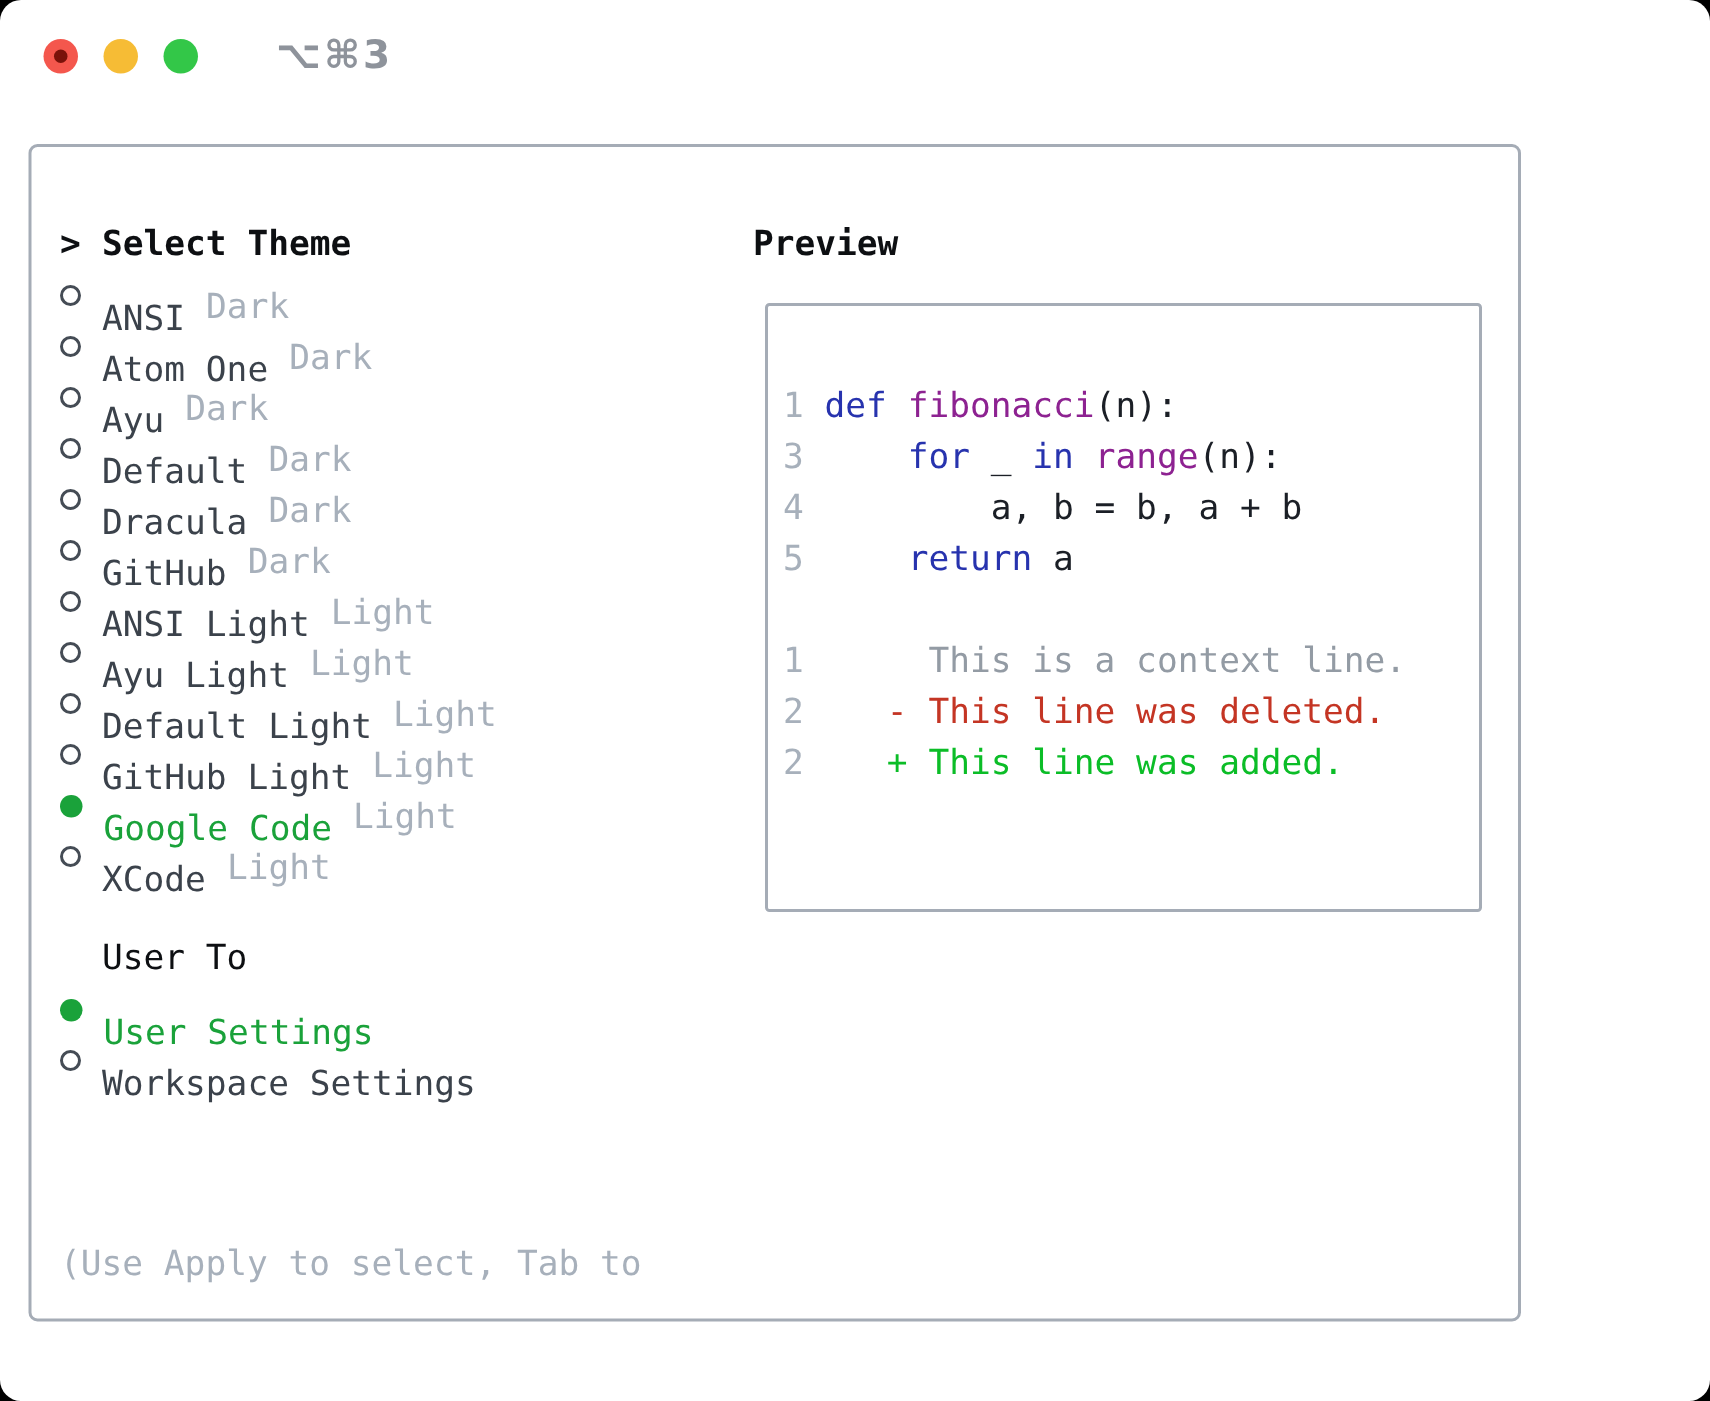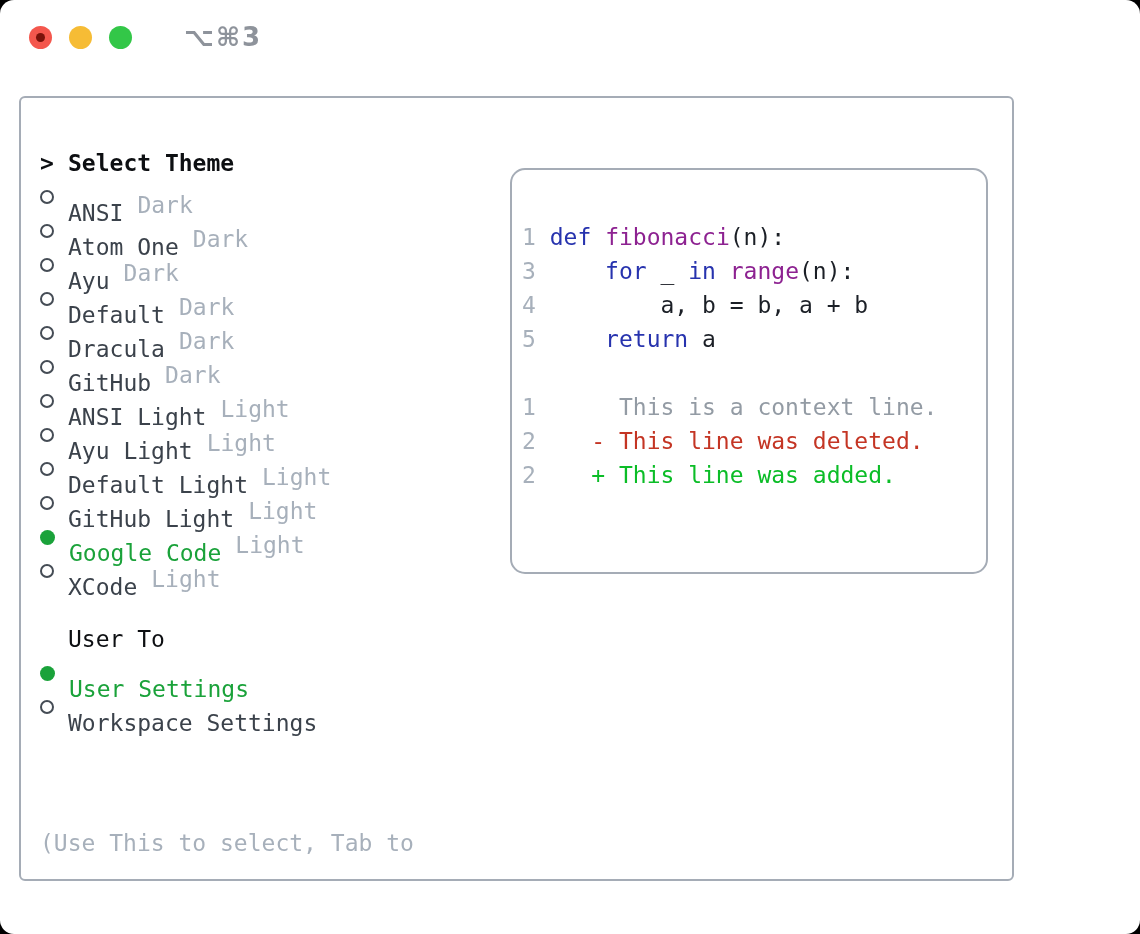--- a/index.html
+++ b/index.html
@@ -28,21 +28,21 @@
   .hdr-marker{display:inline-block;width:28px;}
   .radio{width:14px;height:14px;border:2px solid #454c55;border-radius:50%;margin:0 14px 0 0;flex:none;}
   .radio.filled{width:15px;height:15px;border:none;background:var(--green);}
   .name{white-space:pre;margin-top:32px;}
   .name.sel{color:var(--green);}
   .variant{color:var(--muted);margin-left:14px;white-space:pre;margin-top:16px;}
   .spacer{height:34px;}
   .apply-header{margin-left:28px;color:var(--black);height:34px;display:flex;align-items:center;font-size:23px;}
   .help{margin-top:34px;font-size:23px;line-height:34px;color:var(--muted);white-space:pre;}
   .preview-header{font-weight:bold;color:var(--black);font-size:23px;height:34px;line-height:34px;}
-  .preview-box{margin-top:22px;margin-left:8px;width:478px;height:406px;border:2px solid var(--border);border-radius:15px;padding:50px 0 0 10px;overflow:hidden;background:#fff;}
+  .preview-box{margin-top:22px;margin-left:8px;width:478px;height:406px;border:2px solid var(--border);border-radius:3px;padding:50px 0 0 10px;overflow:hidden;background:#fff;}
   .code-line{height:34px;line-height:34px;font-size:23px;white-space:pre;}
   .tok.num{color:var(--num);}
   .tok.kw{color:var(--kw);}
   .tok.fn{color:var(--fn);}
   .tok.lit{color:var(--lit);}
   .tok.plain{color:var(--plain);}
   .tok.ctx{color:var(--ctx);}
   .tok.del{color:var(--del);}
   .tok.add{color:var(--add);}
 </style>
@@ -140,26 +140,27 @@
             <span class="radio filled"></span>
             <span class="name sel">User Settings</span>
           </div>
           <div class="row">
             <span class="radio"></span>
             <span class="name">Workspace Settings</span>
           </div>
         </div>
 
       <div class="help">
-        <div>(Use This to select, Tab to</div>
+        <div>(Use Apply to select, Tab to</div>
         <div>change focus)</div>
       </div>
     </div>
 
     <div class="right-col">
+      <div class="preview-header">Preview</div>
       <div class="preview-box" id="preview-box">
           <div class="code-line"><span class="tok num">1</span><span class="tok plain"> </span><span class="tok kw">def</span><span class="tok plain"> </span><span class="tok fn">fibonacci</span><span class="tok plain">(n):</span></div>
           <div class="code-line"><span class="tok num">3</span><span class="tok plain">     </span><span class="tok kw">for</span><span class="tok plain"> _ </span><span class="tok kw">in</span><span class="tok plain"> </span><span class="tok fn">range</span><span class="tok plain">(n):</span></div>
           <div class="code-line"><span class="tok num">4</span><span class="tok plain">         a, b = b, a + b</span></div>
           <div class="code-line"><span class="tok num">5</span><span class="tok plain">     </span><span class="tok kw">return</span><span class="tok plain"> a</span></div>
           <div class="code-line">&nbsp;</div>
           <div class="code-line"><span class="tok num">1</span><span class="tok ctx">      This is a context line.</span></div>
           <div class="code-line"><span class="tok num">2</span><span class="tok del">    - This line was deleted.</span></div>
           <div class="code-line"><span class="tok num">2</span><span class="tok add">    + This line was added.</span></div>
         </div>

